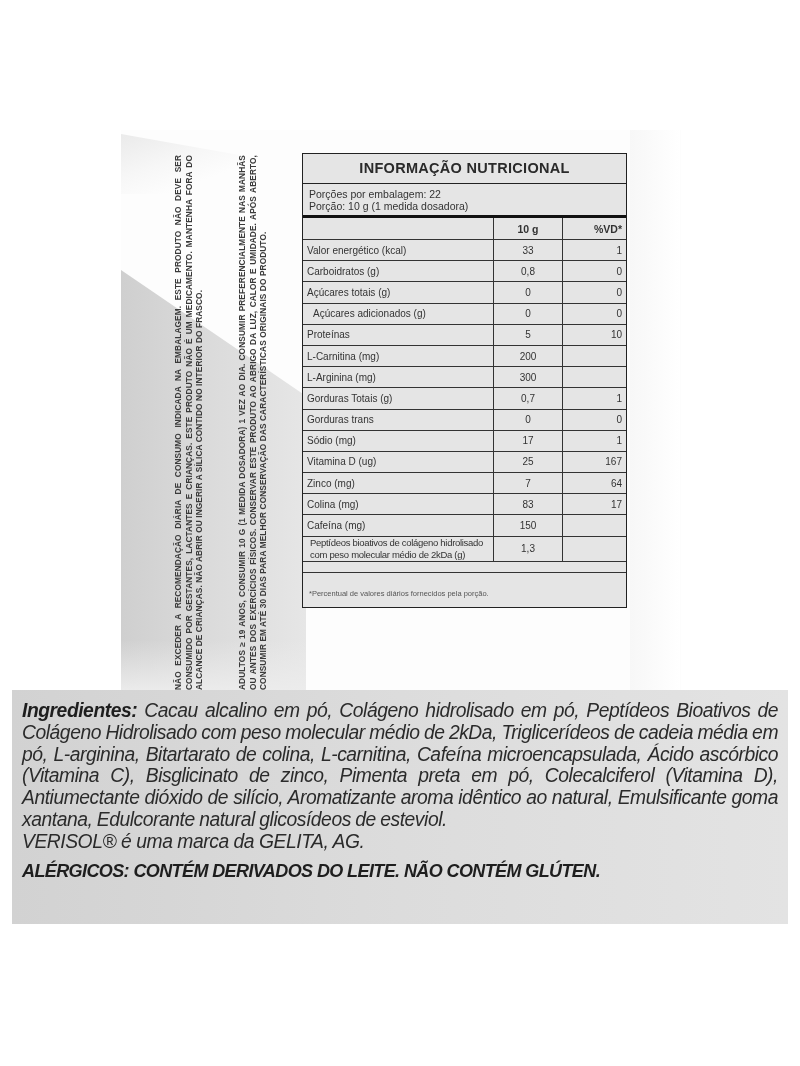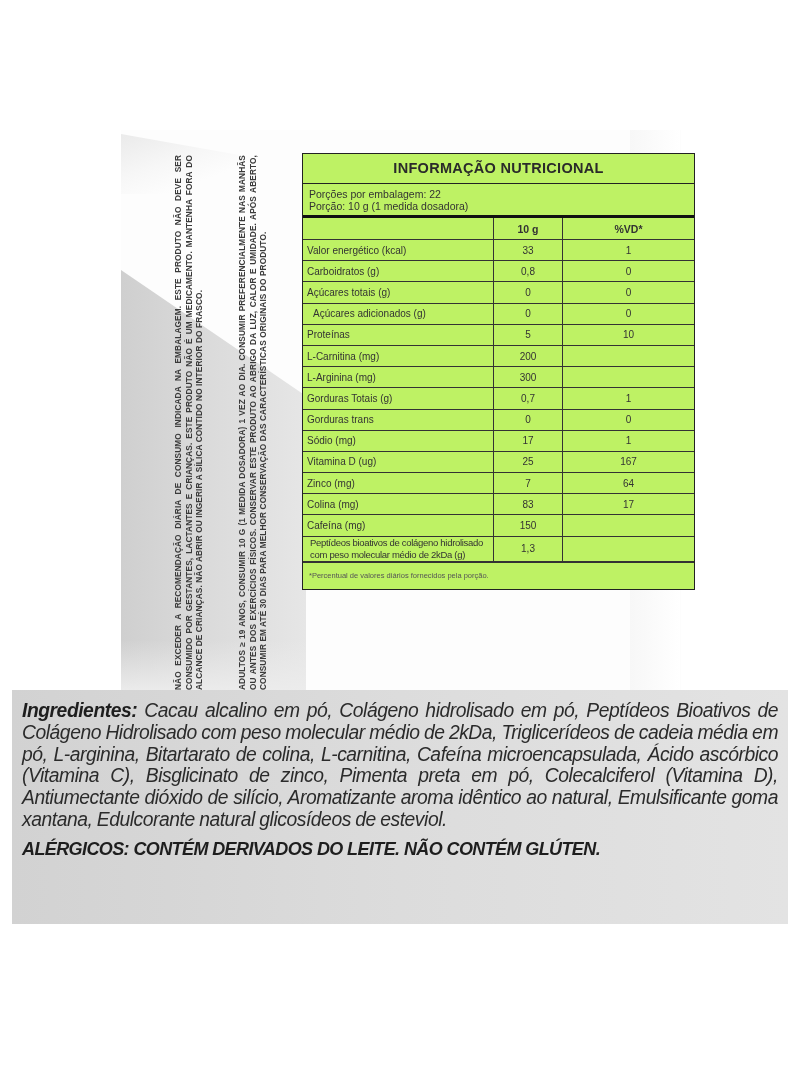--- a/index.html
+++ b/index.html
@@ -79,23 +79,23 @@
       letter-spacing: 0.1px;
     }
     .vcol-1 { left: 173px; top: 690px; }
     .vcol-2 { left: 237px; top: 690px; }
 
     
     .nutri {
       position: absolute;
       left: 302px;
       top: 153px;
-      width: 393px;
+      width: 325px;
       border: 1.6px solid #222;
-      background: #bef264;
+      background: #e5e5e5;
       box-sizing: border-box;
       color: #333;
     }
     .nutri-title {
       height: 29px;
       line-height: 29px;
       text-align: center;
       font-size: 14.5px;
       font-weight: bold;
       letter-spacing: 0.3px;
@@ -123,29 +123,30 @@
       padding: 0 4px;
       color: #333;
       font-weight: normal;
     }
     table.ntab tr:first-child td, table.ntab tr:first-child th { border-top: none; }
     table.ntab td:first-child, table.ntab th:first-child { border-left: none; }
     table.ntab td:last-child, table.ntab th:last-child { border-right: none; }
     table.ntab th { font-weight: bold; font-size: 10.5px; height: 21px; }
     .c1 { width: 182px; text-align: left; }
     .c2 { width: 60px; text-align: center; }
-    .c3 { text-align: center; }
+    .c3 { text-align: right; }
     .indent { padding-left: 10px !important; }
     .tall td { height: 58px; line-height: 12px; }
     .tall .c1 { font-size: 9.5px; letter-spacing: -0.3px; padding-left: 7px; }
     .nutri-foot {
       border-top: 1px solid #333;
       font-size: 7.5px;
-      padding: 8px 5px 9px 6px;
+      padding: 16px 5px 9px 6px;
       color: #555;
+      margin-top: 10px;
     }
 
     
     .ingredients {
       position: absolute;
       left: 12px;
       top: 690px;
       width: 776px;
       height: 234px;
       background: linear-gradient(90deg, #d2d2d2 0%, #dcdcdc 50%, #e3e3e3 100%);
@@ -280,14 +281,15 @@
   </tbody>
     </table>
   <div class="nutri-foot">*Percentual de valores diários fornecidos pela porção.</div>
 </div>
 
 <div class="ingredients">
   <div class="ing-text">
     <span class="ing-label">Ingredientes:</span>
     <span>Cacau alcalino em pó, Colágeno hidrolisado em pó, Peptídeos Bioativos de Colágeno Hidrolisado com peso molecular médio de 2kDa, Triglicerídeos de cadeia média em pó, L-arginina, Bitartarato de colina, L-carnitina, Cafeína microencapsulada, Ácido ascórbico (Vitamina C), Bisglicinato de zinco, Pimenta preta em pó, Colecalciferol (Vitamina D), Antiumectante dióxido de silício, Aromatizante aroma idêntico ao natural, Emulsificante goma xantana, Edulcorante natural glicosídeos de esteviol.</span>
   </div>
+  <div class="ing-brand">VERISOL® é uma marca da GELITA, AG.</div>
   <div class="ing-allergens">ALÉRGICOS: CONTÉM DERIVADOS DO LEITE. NÃO CONTÉM GLÚTEN.</div>
 </div>
 
 </body></html>

